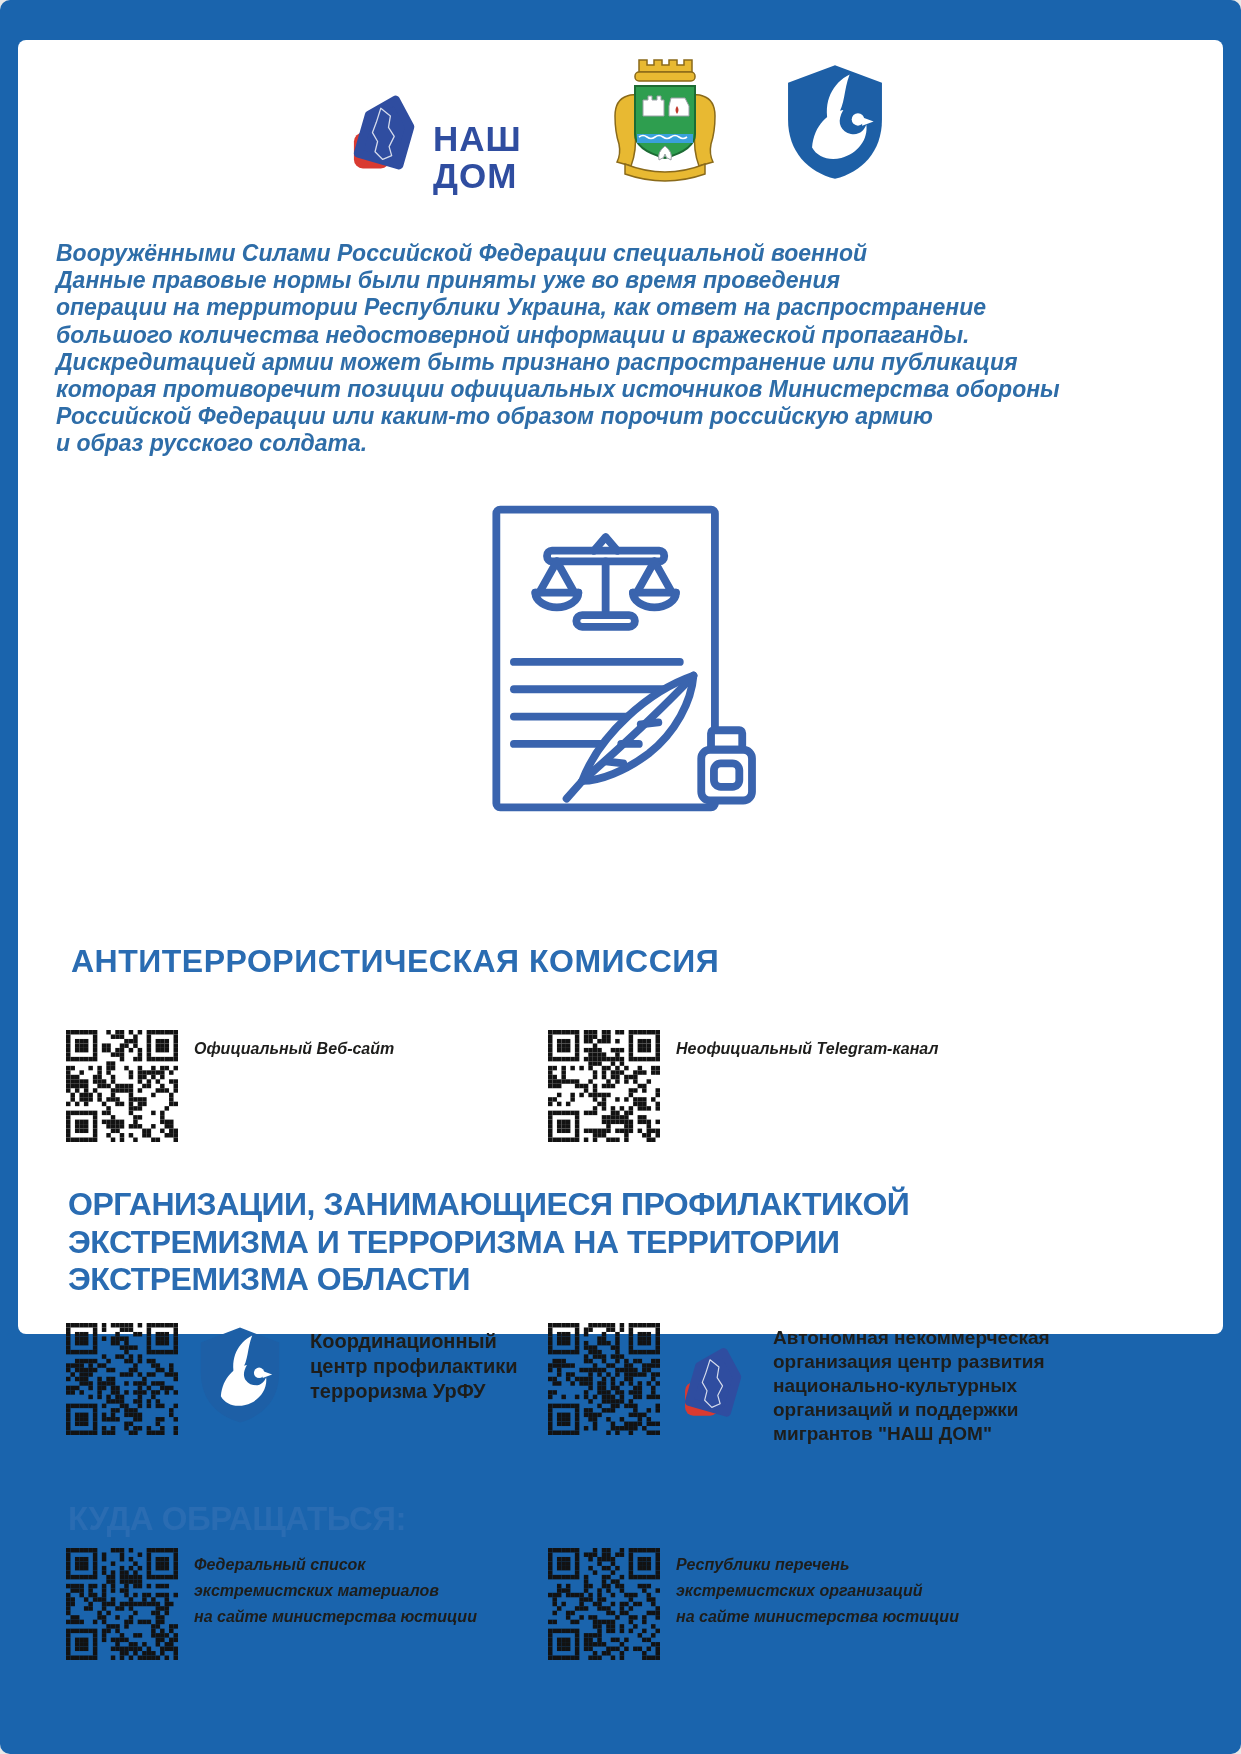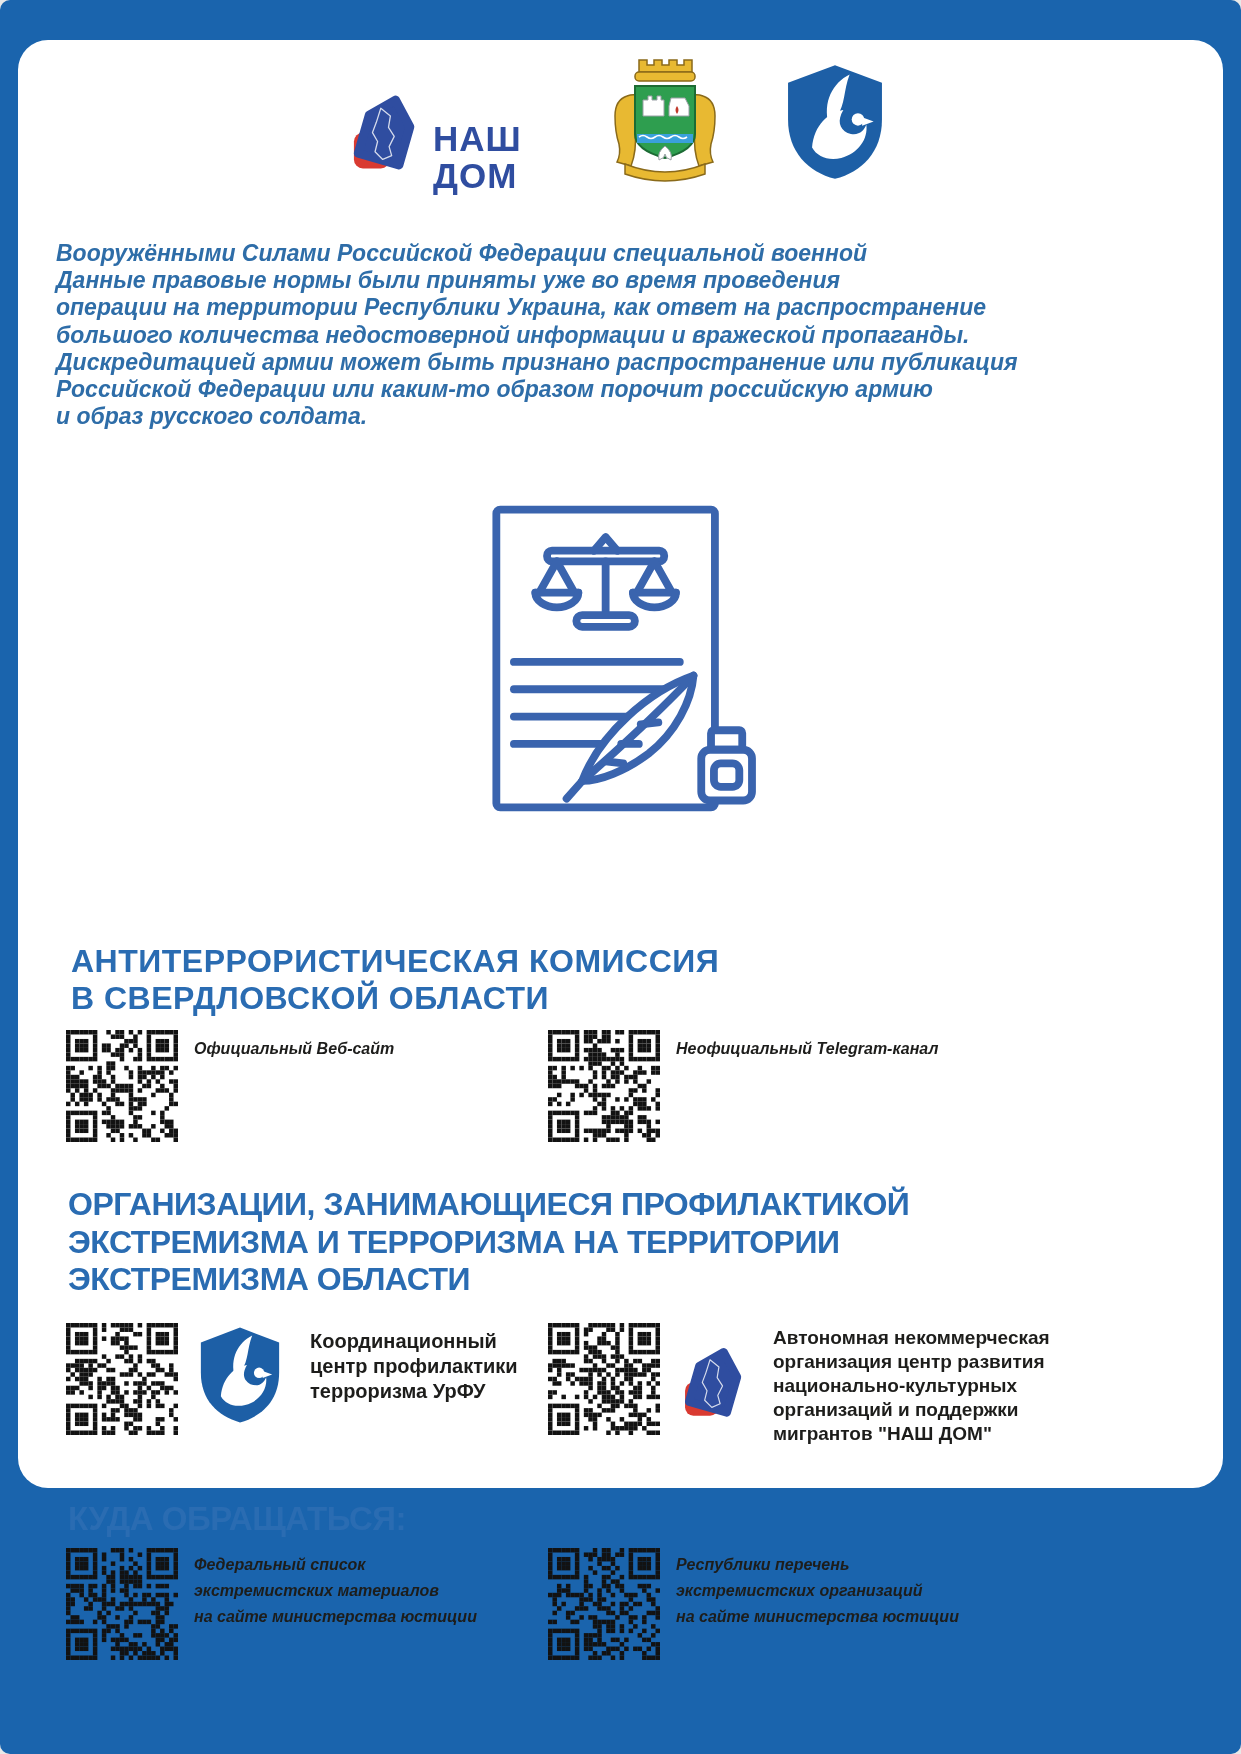--- a/index.html
+++ b/index.html
@@ -1,18 +1,18 @@
 <!DOCTYPE html>
 <html><head>
 <meta charset="utf-8">
 <style>
   html,body{margin:0;padding:0;background:#e8e8e8;}
   .page{position:relative;width:1241px;height:1754px;margin:0 auto;background:#1a64ad;
         font-family:"Liberation Sans",sans-serif;overflow:hidden;border-radius:10px;}
-  .card{position:absolute;left:18px;top:40px;width:1205px;height:1448px;background:#ffffff;border-radius:30px;}
+  .card{position:absolute;left:18px;top:40px;width:1205px;height:1294px;background:#ffffff;border-radius:8px;}
   .abs{position:absolute;}
 
   
   .brand-text{font-weight:700;color:#2f4da0;font-size:35px;line-height:37px;letter-spacing:1px;}
 
   
   .intro{left:38px;top:200px;}
   .intro div{font-style:italic;font-weight:700;font-size:23px;line-height:27.2px;color:#2e6da8;white-space:nowrap;}
 
   
@@ -92,20 +92,21 @@
         </g>
       </svg>
     </div>
 
     <div class="abs intro">
       <div>Вооружёнными Силами Российской Федерации специальной военной</div>
       <div>Данные правовые нормы были приняты уже во время проведения</div>
       <div>операции на территории Республики Украина, как ответ на распространение</div>
       <div>большого количества недостоверной информации и вражеской пропаганды.</div>
       <div>Дискредитацией армии может быть признано распространение или публикация</div>
+      <div>которая противоречит позиции официальных источников Министерства обороны</div>
       <div>Российской Федерации или каким-то образом порочит российскую армию</div>
       <div>и образ русского солдата.</div>
     </div>
 
     <div class="abs" style="left:463px;top:458px;">
       <svg width="300" height="322" viewBox="0 0 300 330" fill="none" stroke="#3a64ae" stroke-width="8" stroke-linecap="round" stroke-linejoin="round">
 
         <rect x="12" y="12" width="224" height="305" rx="4"></rect>
 
         <path d="M112 54 L124 40 L136 54"></path>
@@ -130,21 +131,20 @@
         <path d="M100 290 L84 308"></path>
 
         <rect x="232" y="238" width="32" height="20" rx="3" fill="#ffffff"></rect>
         <rect x="222" y="258" width="52" height="52" rx="9" fill="#ffffff"></rect>
         <rect x="235" y="272" width="26" height="24" rx="7"></rect>
       </svg>
     </div>
 
     <div class="abs h-blue h1">
       <div>АНТИТЕРРОРИСТИЧЕСКАЯ КОМИССИЯ</div>
-      <div>В СВЕРДЛОВСКОЙ ОБЛАСТИ</div>
     </div>
 
     <div class="abs qr" style="left:48px;top:990px;">
         <svg viewBox="0 0 100 100" xmlns="http://www.w3.org/2000/svg" fill="#121212">
           <rect x="0" y="0" width="4" height="4"></rect>
           <rect x="4" y="0" width="4" height="4"></rect>
           <rect x="8" y="0" width="4" height="4"></rect>
           <rect x="12" y="0" width="4" height="4"></rect>
           <rect x="16" y="0" width="4" height="4"></rect>
           <rect x="20" y="0" width="4" height="4"></rect>

